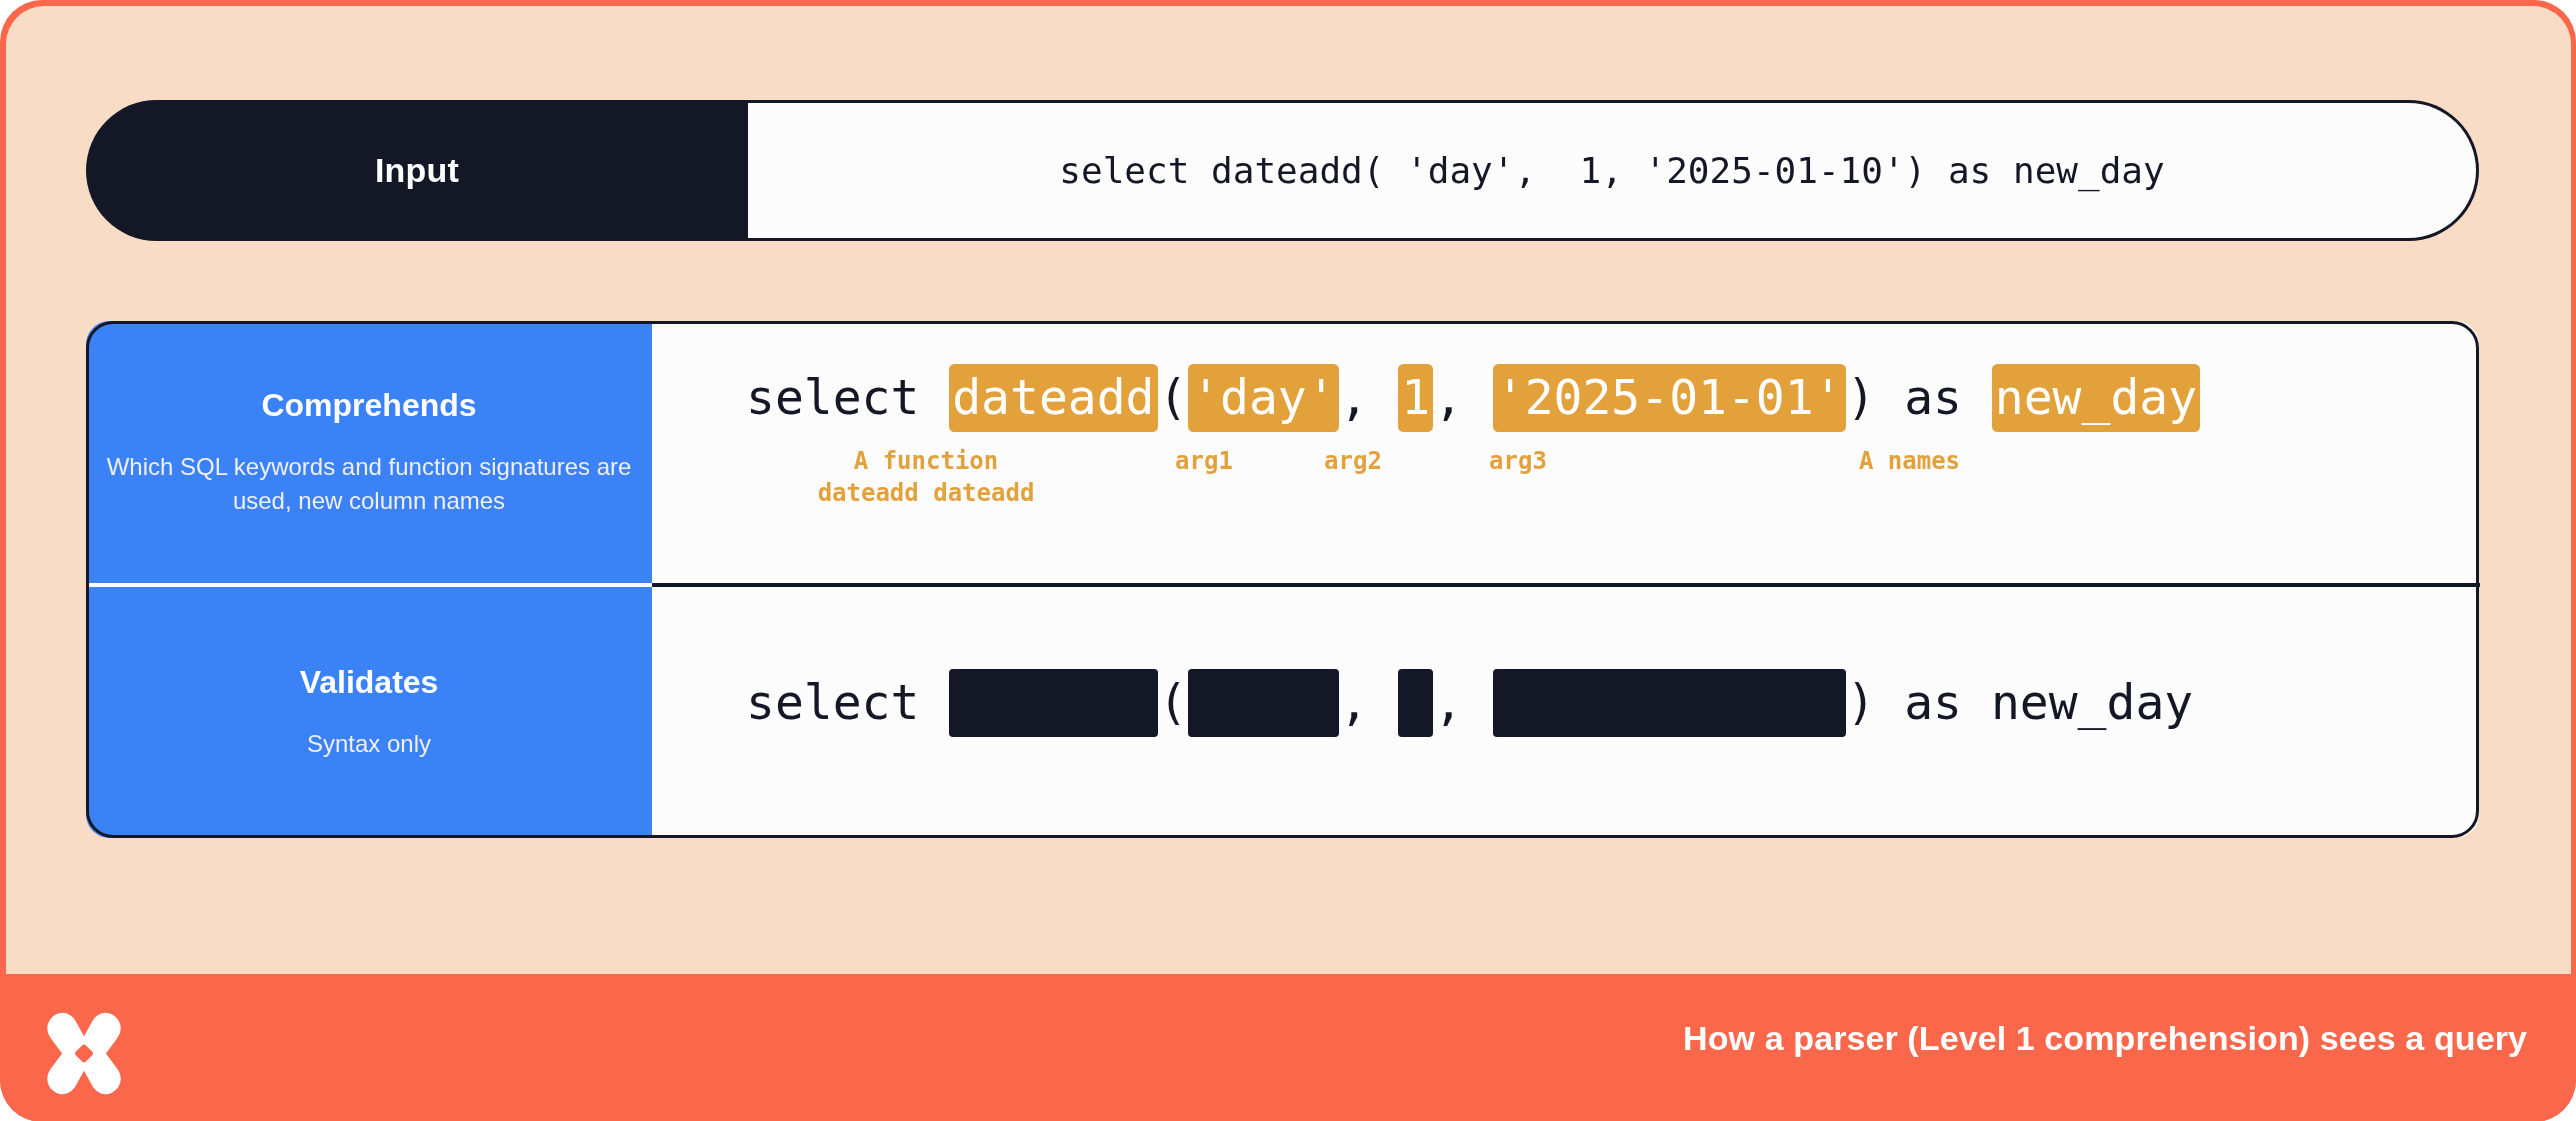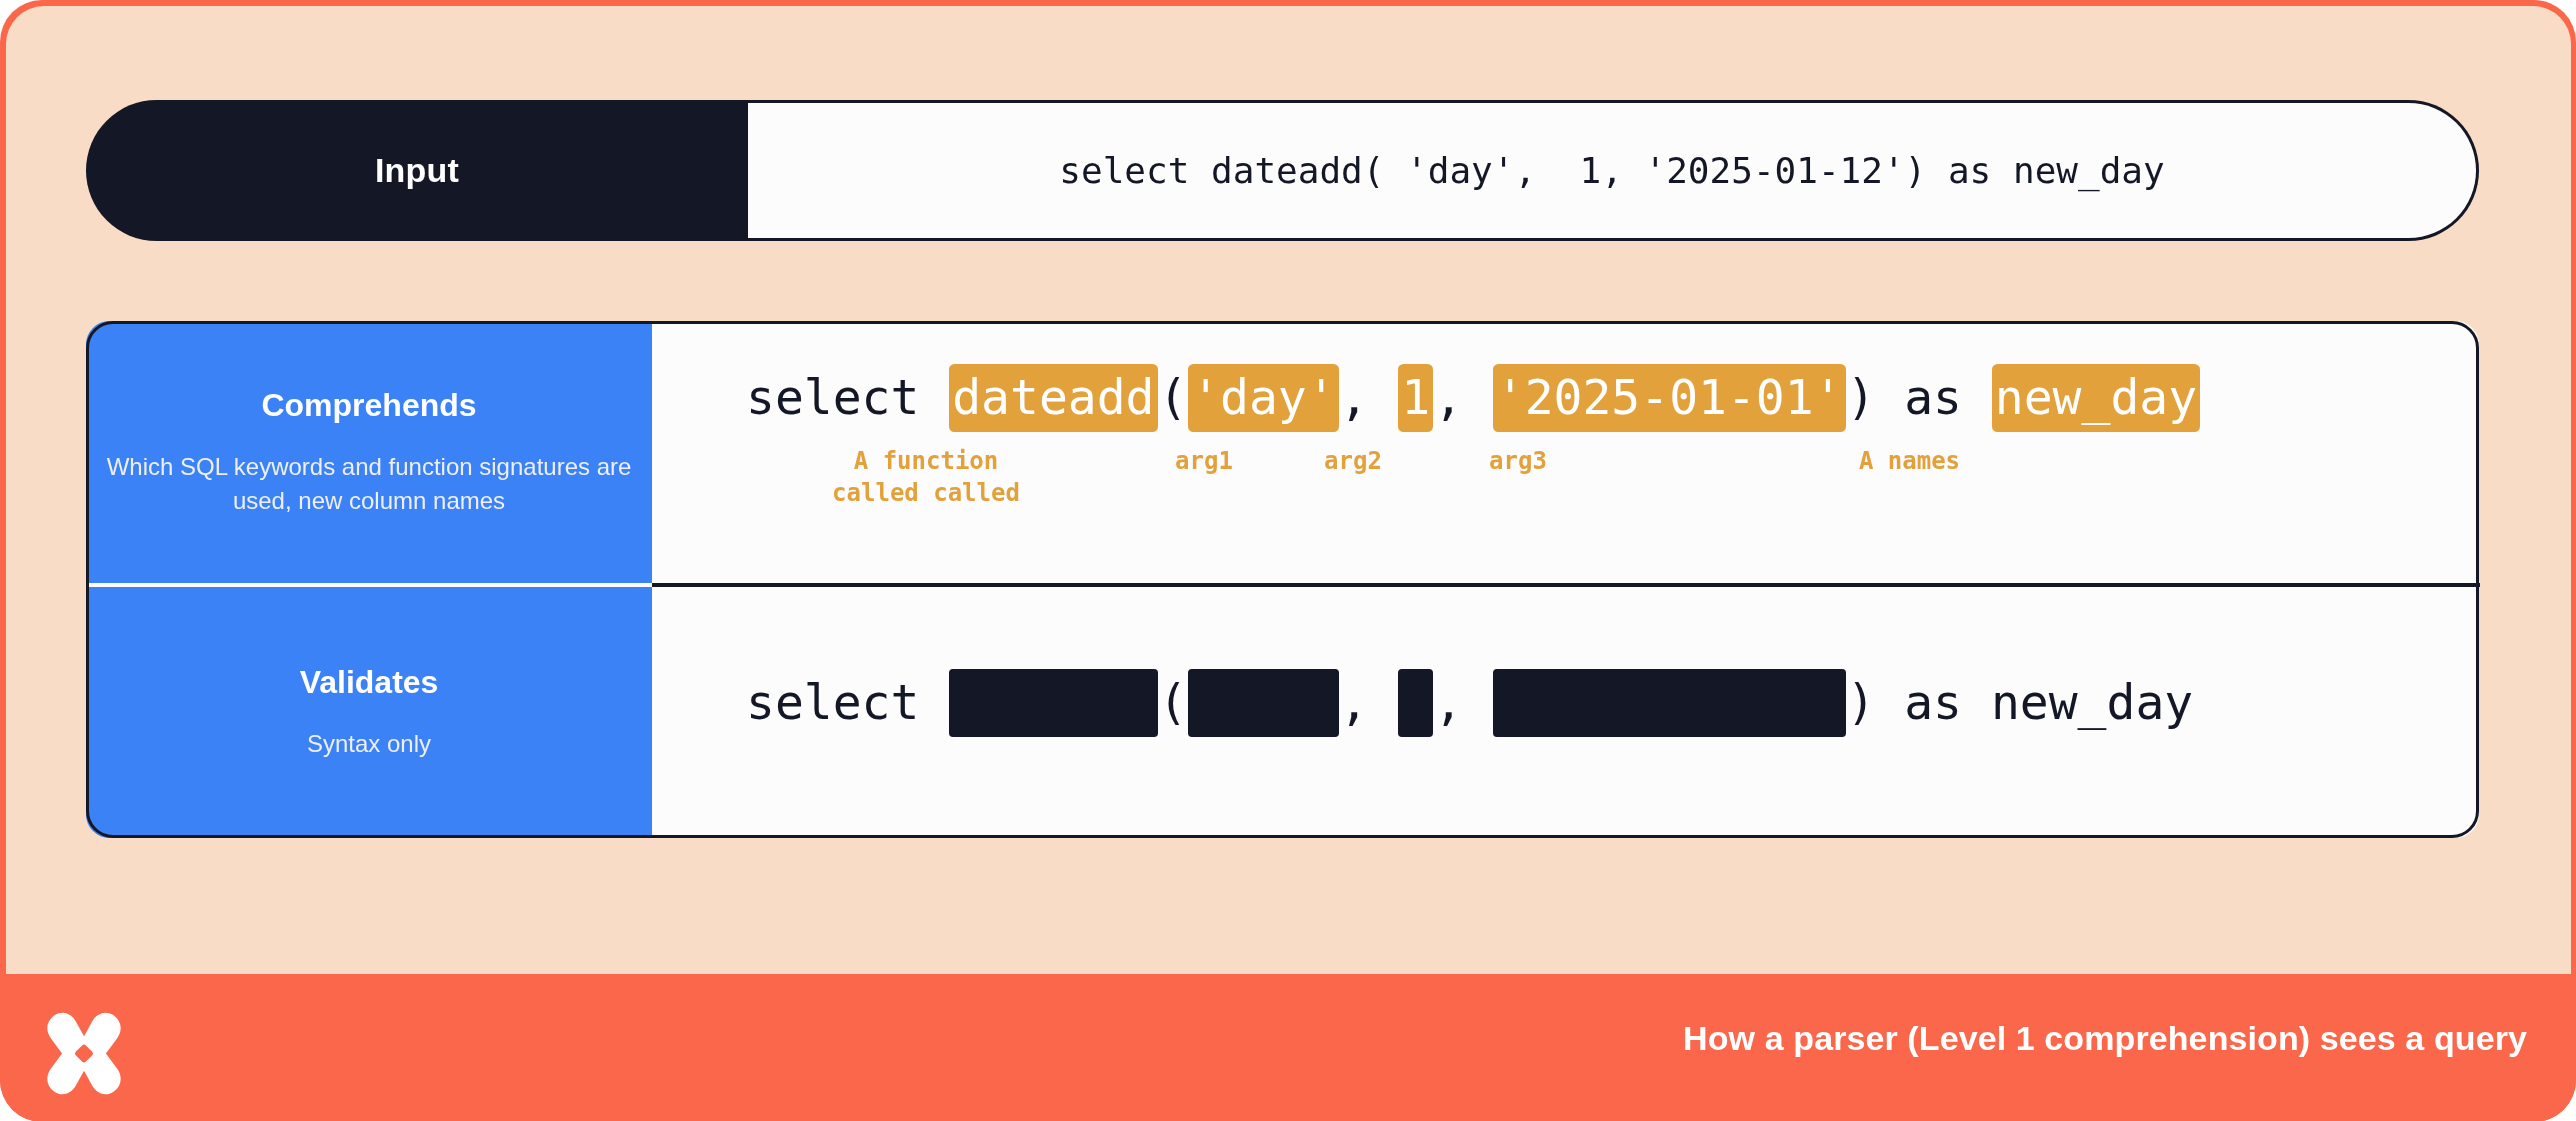--- a/index.html
+++ b/index.html
@@ -252,39 +252,39 @@
 
 <div class="frame">
 
   <div class="peach-panel"></div>
 
   <div class="input-row">
     <div class="input-label">
       <span class="input-label-text">Input</span>
     </div>
     <div class="input-code">
-      <span class="code-line">select dateadd( 'day',  1, '2025-01-12') as new_day</span>
+      <span class="code-line">select dateadd( 'day',  1, '2025-01-10') as new_day</span>
     </div>
   </div>
 
   <div class="lower-card">
 
     <div class="card-row row-comprehends">
       <div class="dark-label">
         <div class="dark-label-title">Comprehends</div>
         <div class="dark-label-sub">Which SQL keywords and function signatures are used, new column names</div>
       </div>
       <div class="code-pane">
         <div class="code-stack">
           <span class="code-line"><span class="tok">select </span><span class="hl">dateadd</span><span class="tok">(</span><span class="hl">'day'</span><span class="tok">, </span><span class="hl">1</span><span class="tok">, </span><span class="hl">'2025-01-01'</span><span class="tok">)</span><span class="tok"> as </span><span class="hl">new_day</span></span>
         </div>
 
         <div class="annot-layer">
           <div class="annot" style="left:94px; top:125px; width:360px;">A function
-called called</div>
+dateadd dateadd</div>
           <div class="annot" style="left:497px; top:125px; width:110px;">arg1</div>
           <div class="annot" style="left:646px; top:125px; width:110px;">arg2</div>
           <div class="annot" style="left:811px; top:125px; width:110px;">arg3</div>
           <div class="annot" style="left:1148px; top:125px; width:219px;">A names</div>
         </div>
       </div>
     </div>
 
     <div class="row-divider"></div>
 

